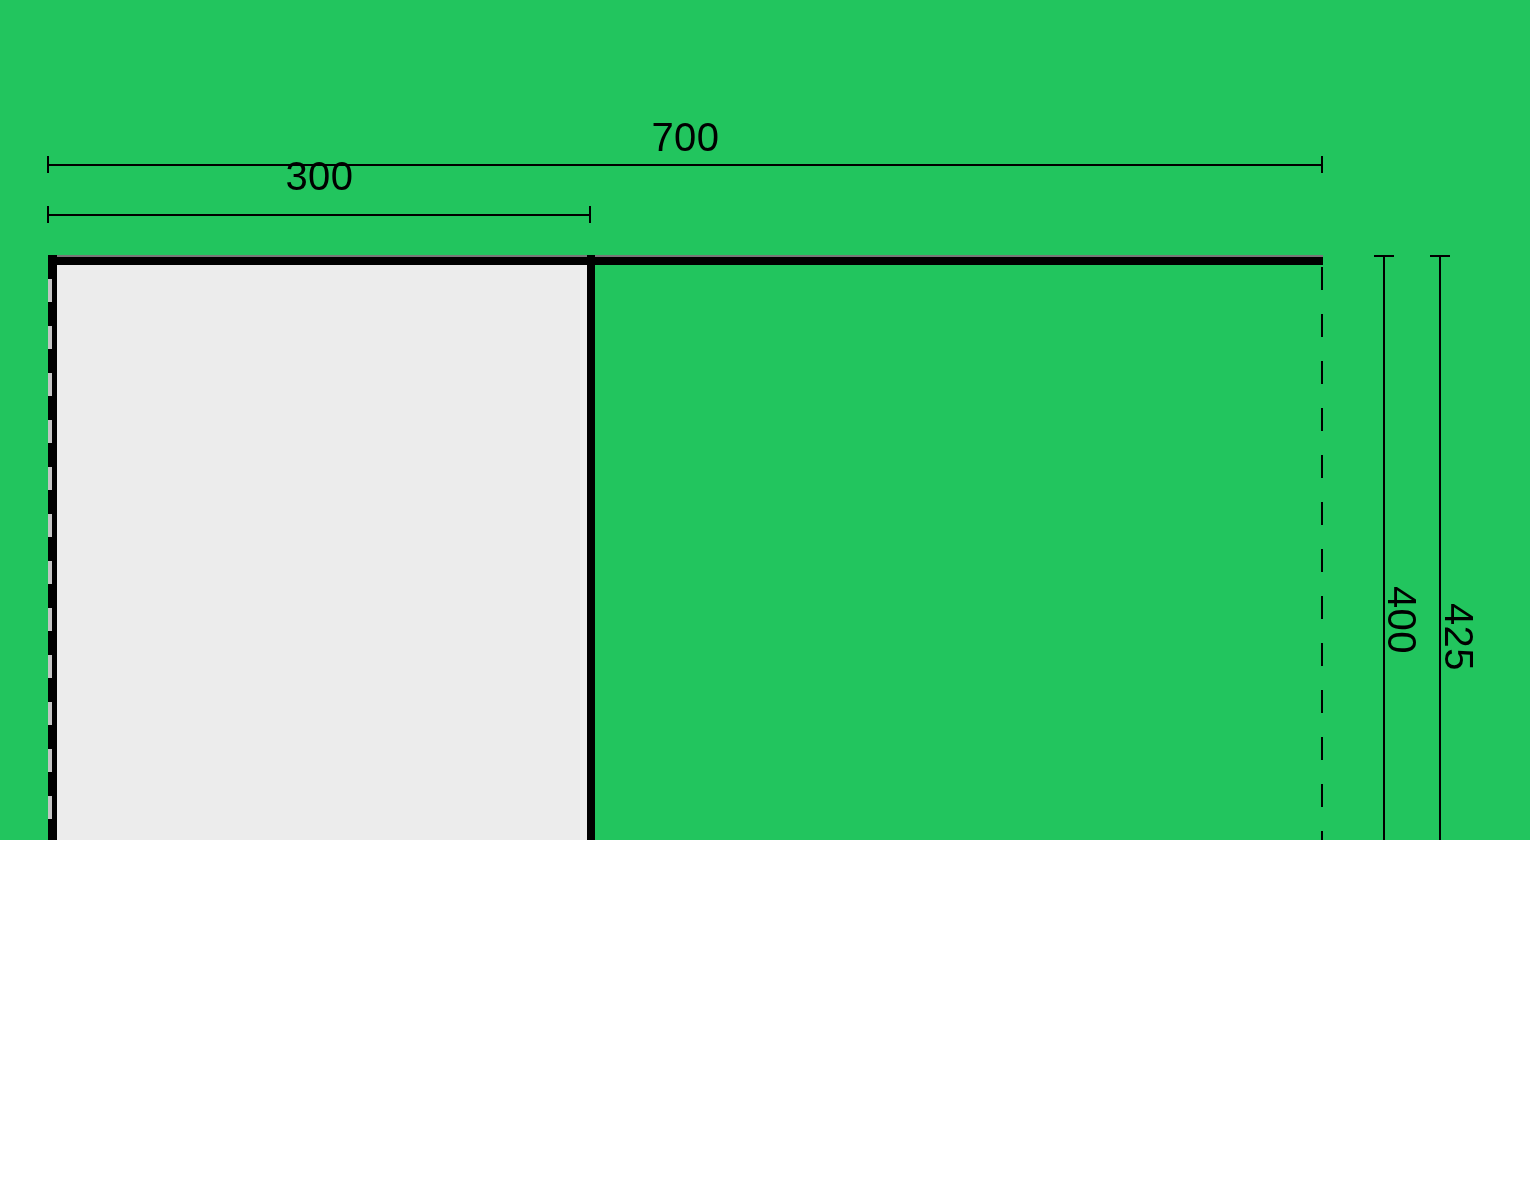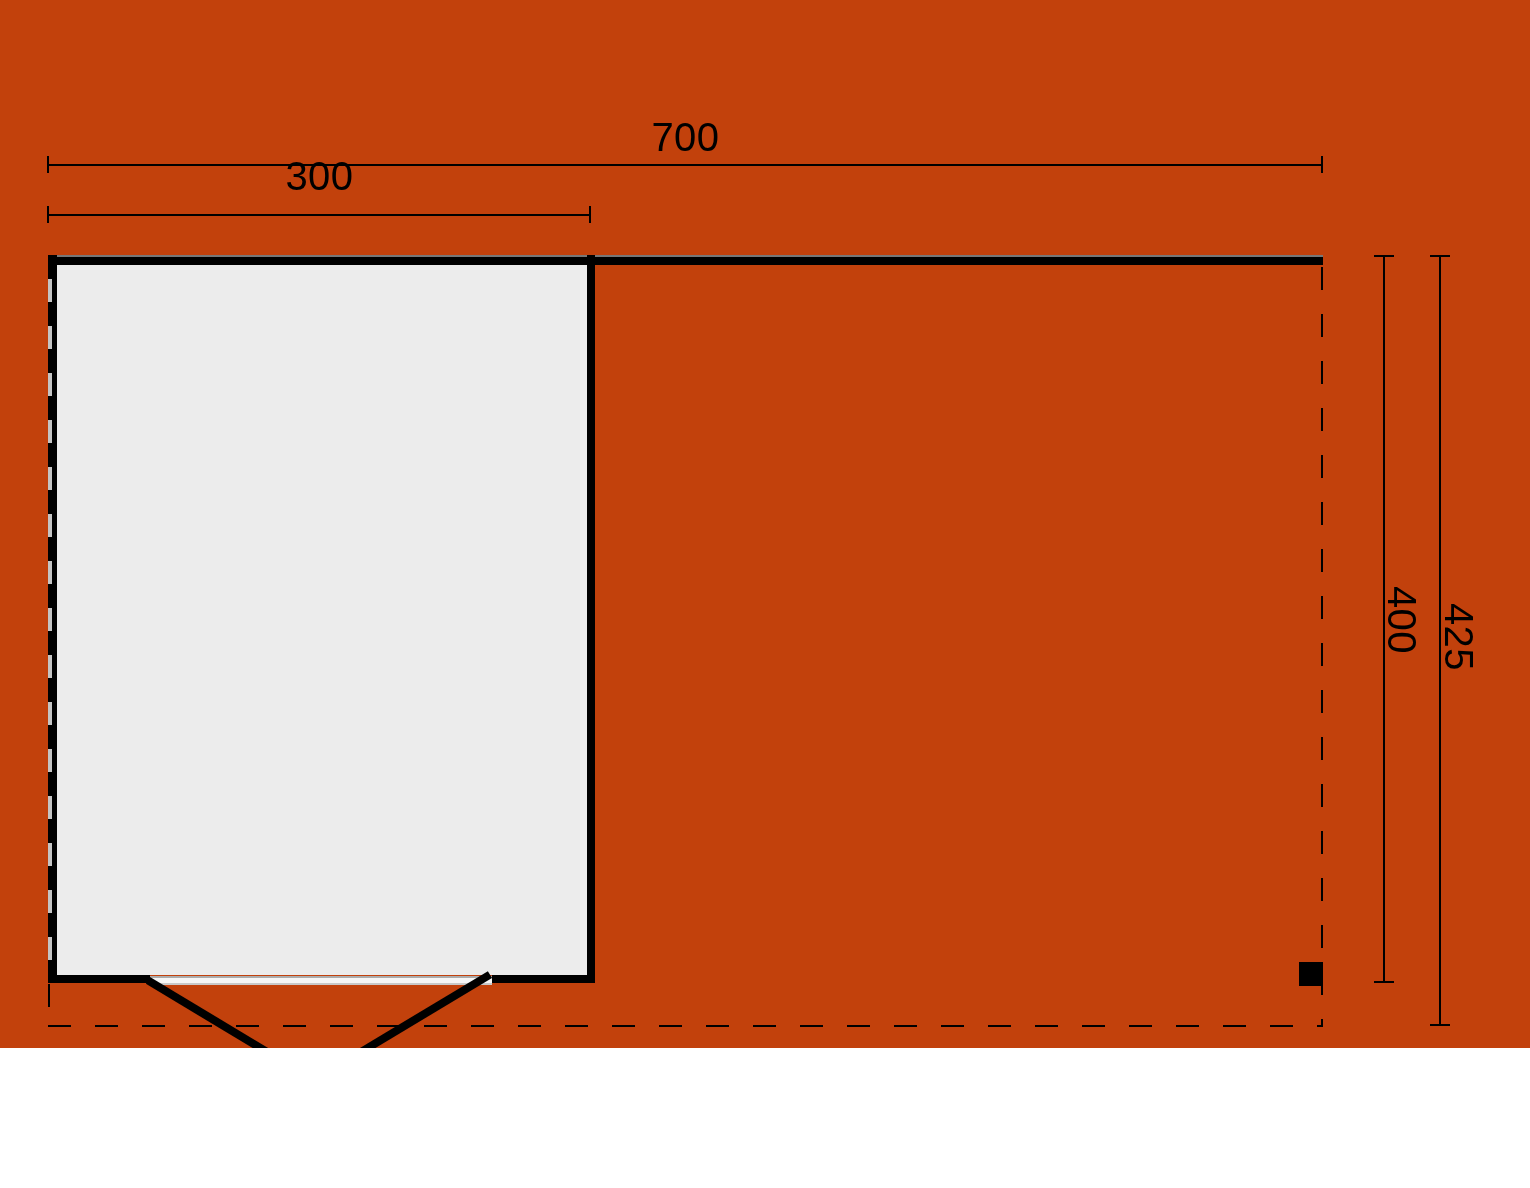--- a/index.html
+++ b/index.html
@@ -1,19 +1,19 @@
 <!DOCTYPE html>
 <html><head>
 <meta charset="utf-8">
 <style>
   html,body{margin:0;padding:0;background:#fff;}
   #canvas{
     position:relative;
-    width:1530px;height:1048px;
-    background:#c2410c;
+    width:1530px;height:840px;
+    background:#22c55e;
     font-family:"Liberation Sans", sans-serif;
     color:#000;
     overflow:hidden;
   }
   
   .dim-line-h{position:absolute;height:2px;background:#000;}
   .dim-line-v{position:absolute;width:2px;background:#000;}
   .tick-v{position:absolute;width:2px;height:17px;background:#000;}
   .bar-h{position:absolute;height:2px;width:20px;background:#000;}
   .dim-label{

